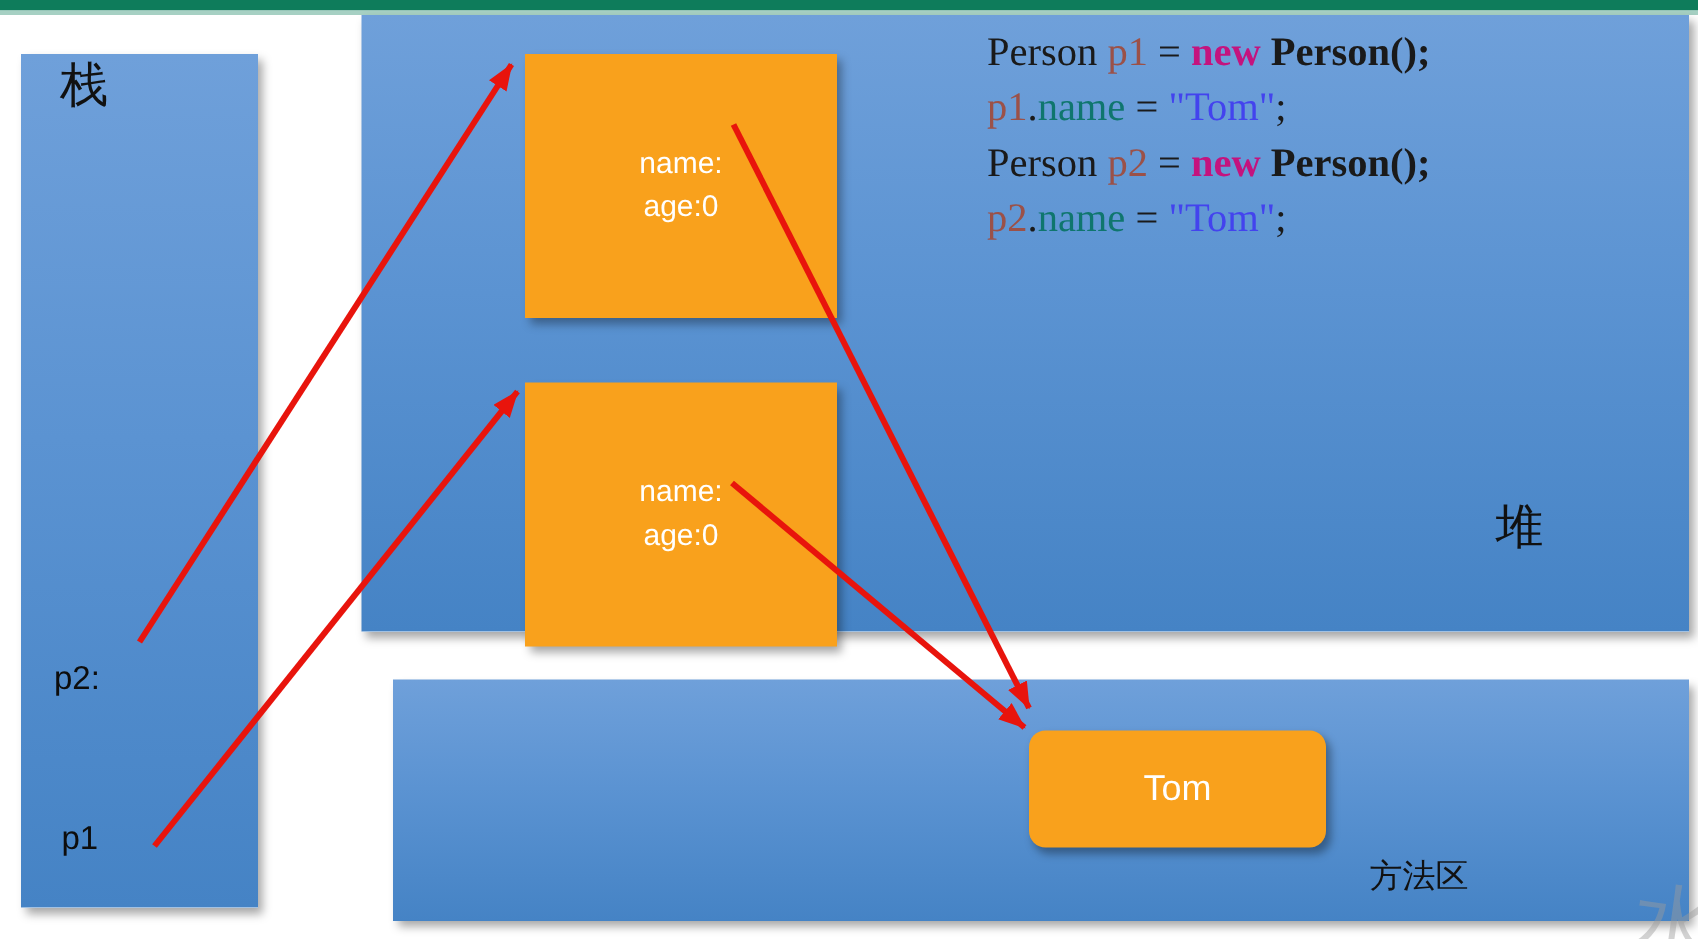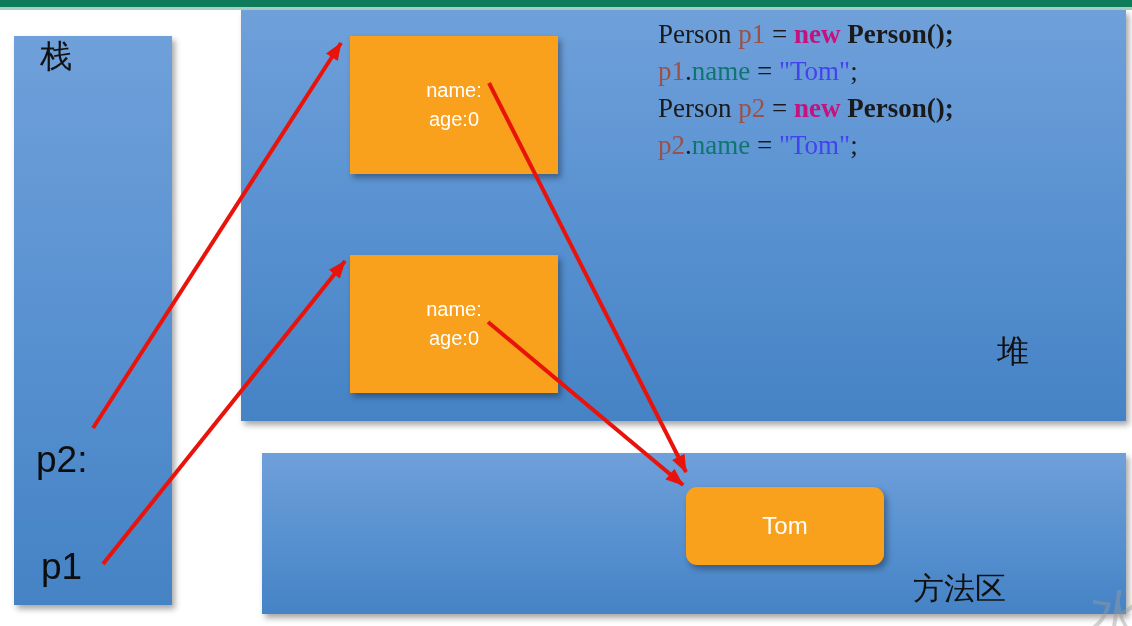--- a/index.html
+++ b/index.html
@@ -16,32 +16,32 @@
   .blue-box{
     background:linear-gradient(180deg,#6FA0DA 0%,#5B93D2 45%,#4583C5 100%);
     box-shadow:3px 4px 6px rgba(0,0,0,0.35);
   }
   .stack-box{left:14px;top:36px;width:158px;height:569px;}
   .heap-box{left:241px;top:10px;width:885px;height:411px;}
   .method-box{left:262px;top:453px;width:864px;height:161px;}
   .zone-label{color:#111;font-size:32px;line-height:1;}
   .stack-label{left:26px;top:4px;}
   .heap-label{left:756px;top:325px;}
-  .method-label{left:651px;top:120px;font-size:31px;}
-  .ptr-label{color:#0d0d0d;font-size:37px;line-height:1;}
+  .method-label{left:651px;top:120px;font-size:22px;}
+  .ptr-label{color:#0d0d0d;font-size:22px;line-height:1;}
   .p2-label{left:22px;top:405px;}
   .p1-label{left:27px;top:512px;}
   
   .orange-box{
     background:#F9A11C;
     box-shadow:3px 4px 6px rgba(0,0,0,0.35);
     color:#ffffff;text-align:center;
     display:flex;flex-direction:column;align-items:center;justify-content:center;
   }
-  .obj-box{width:208px;height:138px;font-size:20px;line-height:29px;}
+  .obj-box{width:208px;height:176px;font-size:20px;line-height:29px;}
   .obj1-box{left:350px;top:36px;}
   .obj2-box{left:350px;top:255px;}
   .tom-box{left:686px;top:487px;width:198px;height:78px;font-size:24px;border-radius:11px;}
   
   .code{
     left:638px;top:16px;
     font-family:Liberation Serif, serif;
     font-size:27px;line-height:37px;white-space:pre;
     color:#1A1A1A;
     margin-left:20px;

